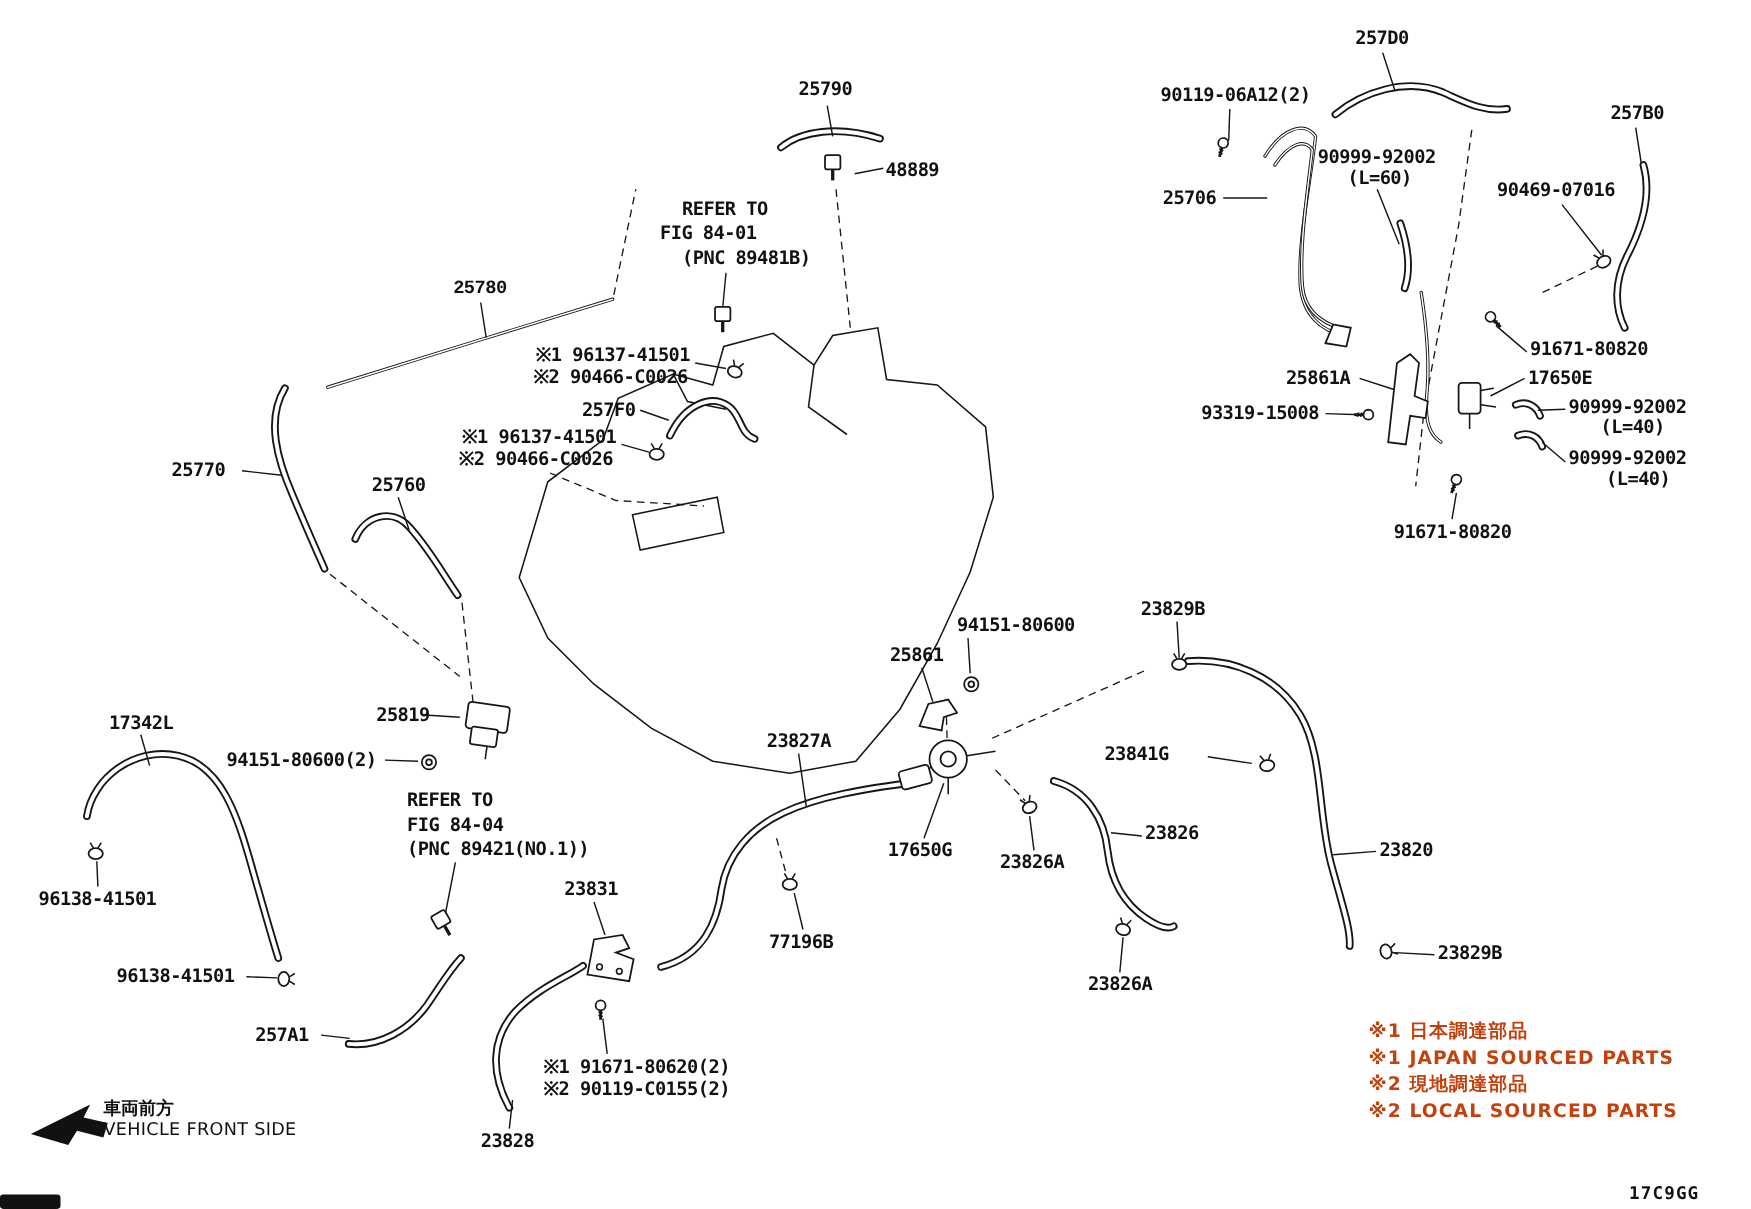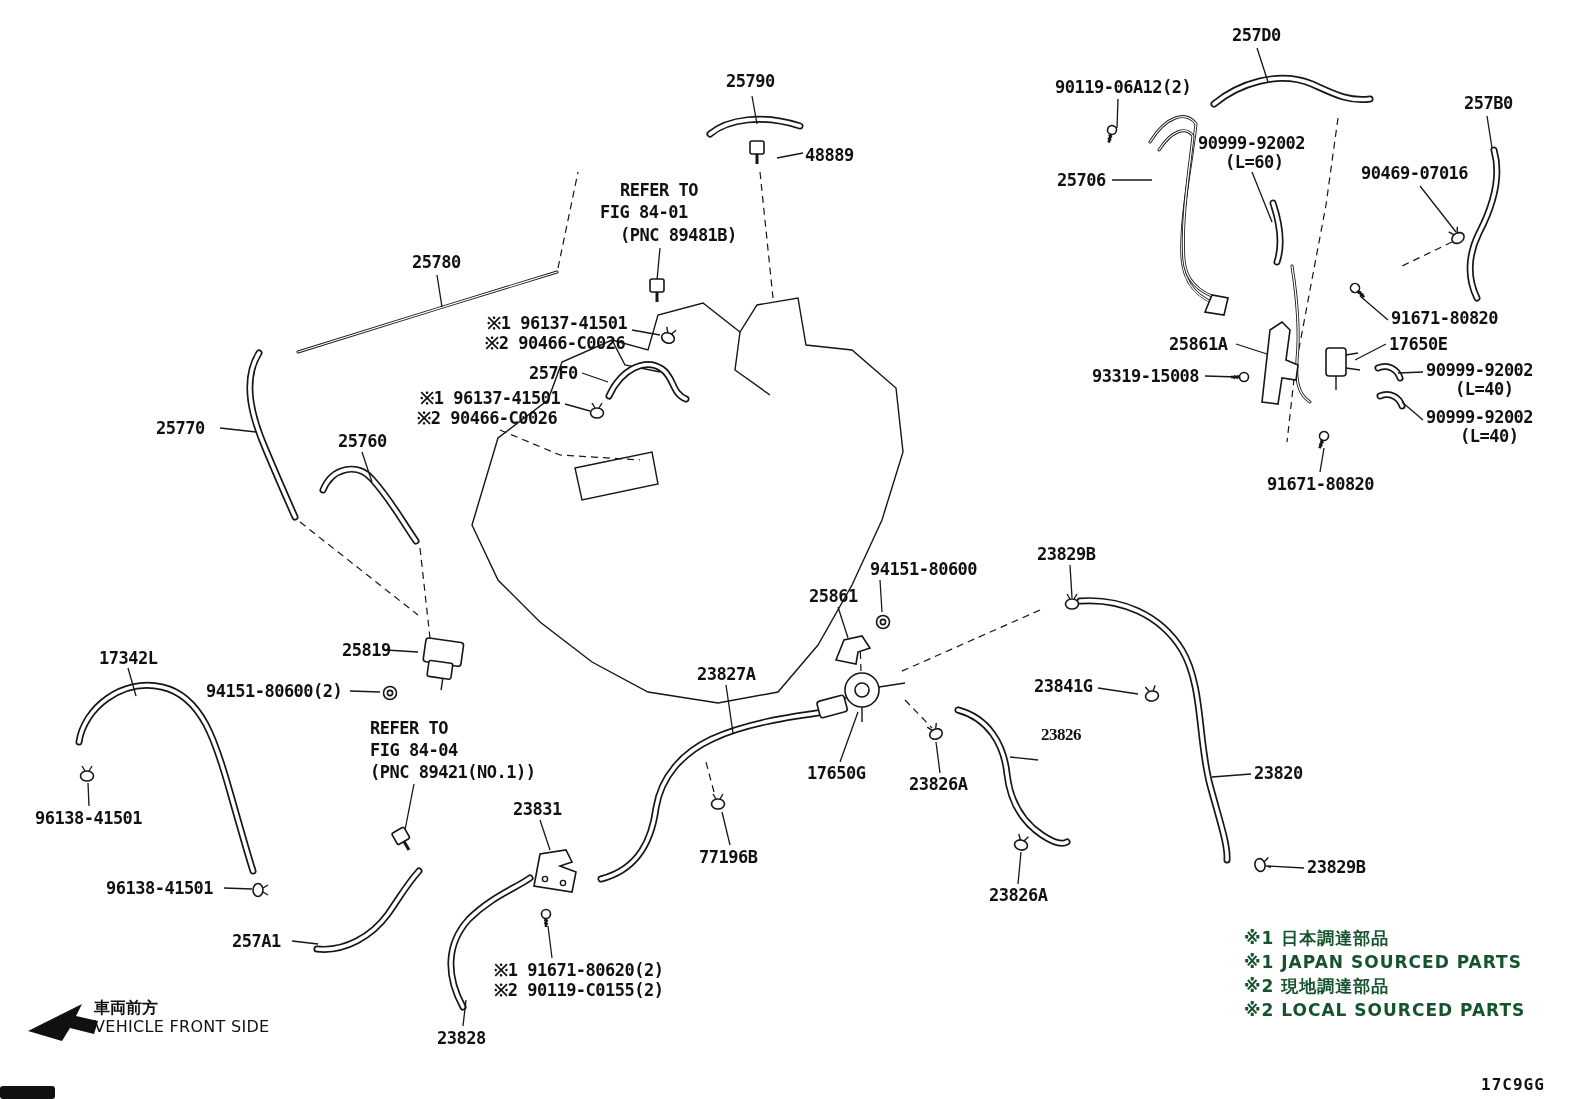--- a/index.html
+++ b/index.html
@@ -7,21 +7,21 @@
     position:relative; width:1592px; height:1099px; background:#ffffff;
     overflow:hidden; font-family:"DejaVu Sans Mono", monospace;
   }
   .artwork { position:absolute; left:0; top:0; }
   .part-label {
     position:absolute; white-space:pre; color:#111;
     font:700 17px/1.12 "DejaVu Sans Mono", monospace; letter-spacing:-0.5px;
   }
   .legend { position:absolute; left:1244px; top:926px; }
   .legend .legend-line {
-    font:600 17px/24px "DejaVu Sans", sans-serif; letter-spacing:1px; color:#14532d;
+    font:600 17px/24px "DejaVu Sans", sans-serif; letter-spacing:1px; color:#c2410c;
     white-space:pre;
   }
   .front-side { position:absolute; left:94px; top:999px; color:#111; }
   .front-side .jp { font:700 16px/18px "DejaVu Sans", sans-serif; }
   .front-side .en { font:400 16px/19px "DejaVu Sans", sans-serif; letter-spacing:0.3px; }
   .figure-code {
     position:absolute; left:1481px; top:1077px; color:#111;
     font:700 16px/1 "DejaVu Sans Mono", monospace; letter-spacing:1px;
   }
   
@@ -258,21 +258,21 @@
       <div class="part-label" style="left: 1232px; top: 26px;">257D0</div>
       <div class="part-label" style="left: 1055px; top: 78px;">90119-06A12(2)</div>
       <div class="part-label" style="left: 1464px; top: 94px;">257B0</div>
       <div class="part-label" style="left: 1057px; top: 171px;">25706</div>
       <div class="part-label" style="left: 1198px; top: 134px;">90999-92002</div>
       <div class="part-label" style="left: 1225px; top: 153px;">(L=60)</div>
       <div class="part-label" style="left: 1361px; top: 164px;">90469-07016</div>
       <div class="part-label" style="left: 620px; top: 181px;">REFER TO</div>
       <div class="part-label" style="left: 600px; top: 203px;">FIG 84-01</div>
       <div class="part-label" style="left: 620px; top: 226px;">(PNC 89481B)</div>
-      <div class="part-label" style="left: 412px; top: 253px;">25780</div>
+      <div class="part-label" style="left: 412px; top: 253px; font-family: Liberation Mono, monospace;">25780</div>
       <div class="part-label" style="left: 487px; top: 314px;">※1 96137-41501</div>
       <div class="part-label" style="left: 485px; top: 334px;">※2 90466-C0026</div>
       <div class="part-label" style="left: 529px; top: 364px;">257F0</div>
       <div class="part-label" style="left: 420px; top: 389px;">※1 96137-41501</div>
       <div class="part-label" style="left: 417px; top: 409px;">※2 90466-C0026</div>
       <div class="part-label" style="left: 156px; top: 419px;">25770</div>
       <div class="part-label" style="left: 338px; top: 432px;">25760</div>
       <div class="part-label" style="left: 1391px; top: 309px;">91671-80820</div>
       <div class="part-label" style="left: 1169px; top: 335px;">25861A</div>
       <div class="part-label" style="left: 1389px; top: 335px;">17650E</div>
@@ -282,25 +282,25 @@
       <div class="part-label" style="left: 1426px; top: 408px;">90999-92002</div>
       <div class="part-label" style="left: 1460px; top: 427px;">(L=40)</div>
       <div class="part-label" style="left: 1267px; top: 475px;">91671-80820</div>
       <div class="part-label" style="left: 1037px; top: 545px;">23829B</div>
       <div class="part-label" style="left: 826px; top: 560px; margin-left: 44px;">94151-80600</div>
       <div class="part-label" style="left: 809px; top: 587px;">25861</div>
       <div class="part-label" style="left: 99px; top: 649px;">17342L</div>
       <div class="part-label" style="left: 342px; top: 641px;">25819</div>
       <div class="part-label" style="left: 206px; top: 682px;">94151-80600(2)</div>
       <div class="part-label" style="left: 697px; top: 665px;">23827A</div>
-      <div class="part-label" style="left: 1034px; top: 677px;">23841G</div>
+      <div class="part-label" style="left: 1004px; top: 677px;">23841G</div>
       <div class="part-label" style="left: 370px; top: 719px;">REFER TO</div>
       <div class="part-label" style="left: 370px; top: 741px;">FIG 84-04</div>
       <div class="part-label" style="left: 370px; top: 763px;">(PNC 89421(NO.1))</div>
-      <div class="part-label" style="left: 1041px; top: 725px; font-family: Liberation Serif, serif;">23826</div>
+      <div class="part-label" style="left: 1041px; top: 749px;">23826</div>
       <div class="part-label" style="left: 807px; top: 764px;">17650G</div>
       <div class="part-label" style="left: 909px; top: 775px;">23826A</div>
       <div class="part-label" style="left: 1254px; top: 764px;">23820</div>
       <div class="part-label" style="left: 35px; top: 809px;">96138-41501</div>
       <div class="part-label" style="left: 513px; top: 800px;">23831</div>
       <div class="part-label" style="left: 699px; top: 848px;">77196B</div>
       <div class="part-label" style="left: 106px; top: 879px;">96138-41501</div>
       <div class="part-label" style="left: 989px; top: 886px;">23826A</div>
       <div class="part-label" style="left: 1307px; top: 858px;">23829B</div>
       <div class="part-label" style="left: 232px; top: 932px;">257A1</div>

